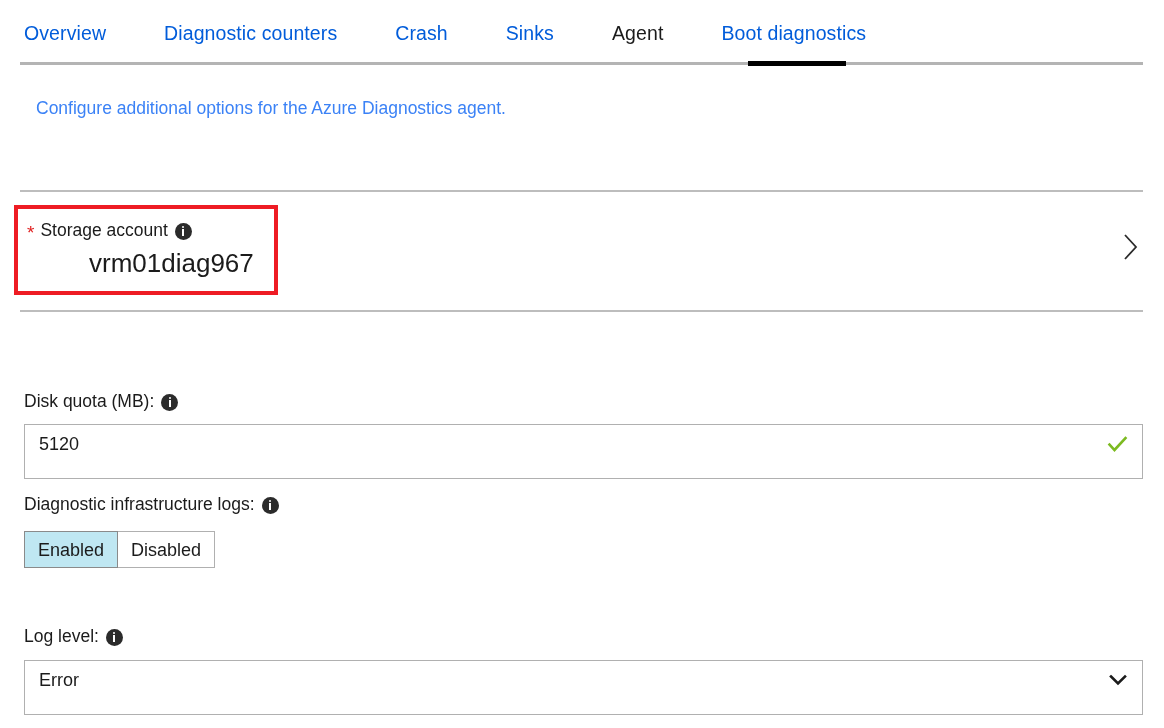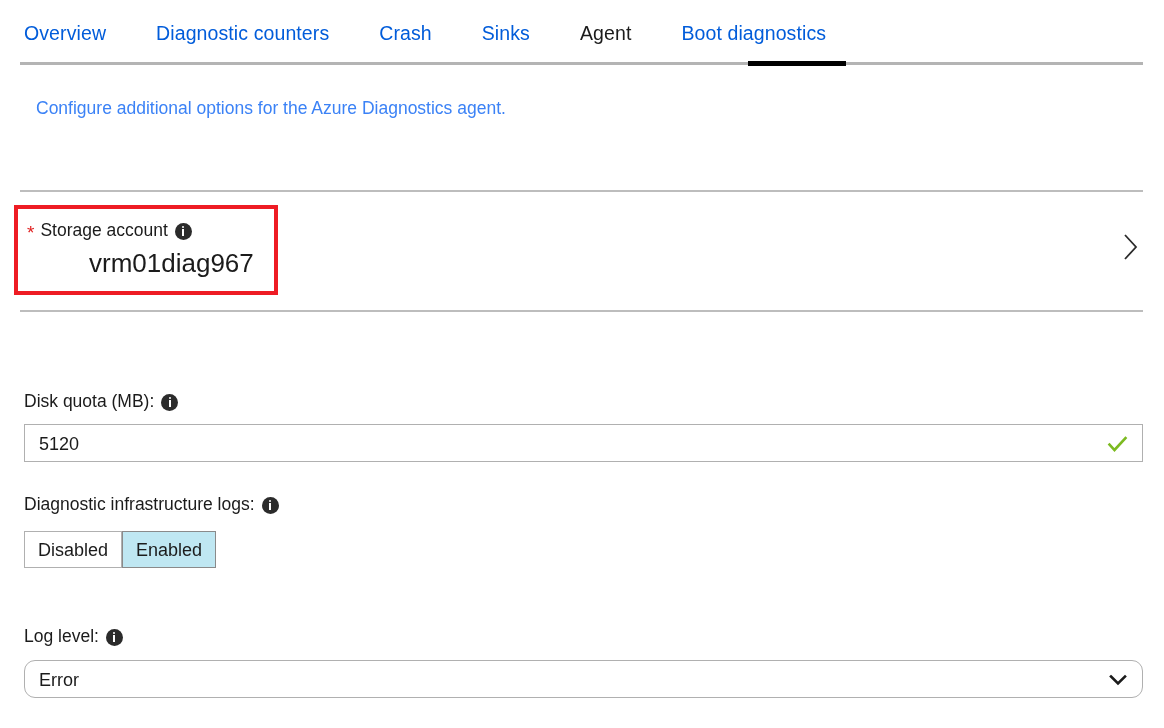--- a/index.html
+++ b/index.html
@@ -23,21 +23,21 @@
     top: 0;
     width: 1164px;
     height: 66px;
   }
   .tabs {
     position: absolute;
     left: 24px;
     top: 20px;
     display: flex;
     align-items: flex-start;
-    gap: 8px;
+    gap: 16px;
     justify-content: center;
   }
   .tab {
     font-size: 19.5px;
     line-height: 26px;
     color: #015cda;
     padding: 0 21px 0 21px;
     white-space: nowrap;
     cursor: pointer;
     letter-spacing: 0.1px;
@@ -187,35 +187,35 @@
     white-space: nowrap;
   }
   .label-diskquota { left: 24px; top: 389px; }
   .label-diagnostic { left: 24px; top: 492px; }
   .label-loglevel   { left: 24px; top: 624px; text-align: center; }
 
   .textbox {
     position: absolute;
     left: 24px;
     width: 1119px;
-    height: 38px;
+    height: 55px;
     border: 1px solid #b0b0b0;
     background: #ffffff;
     box-sizing: border-box;
   }
   .textbox .val {
     position: absolute;
     left: 14px;
     top: 7px;
     font-size: 18px;
     line-height: 24px;
     color: #1b1b1b;
   }
   .box-diskquota { top: 424px; }
-  .box-loglevel  { top: 660px; border-radius: 11px; }
+  .box-loglevel  { top: 660px; }
 
   .check-mark {
     position: absolute;
     right: 14px;
     top: 9px;
     width: 21px;
     height: 21px;
   }
   .chev-down {
     position: absolute;
@@ -306,22 +306,22 @@
       <path d="M2.5 10.5 L7.5 16 L18.5 4" stroke="#7cba21" stroke-width="2.6" fill="none" stroke-linecap="square"></path>
     </svg>
   </span>
 </div>
 
 <div class="field-label label-diagnostic">
   <span>Diagnostic infrastructure logs:</span>
   <span class="info-icon"></span>
 </div>
 <div class="toggle">
+  <div class="toggle-opt selected">Enabled</div>
   <div class="toggle-opt">Disabled</div>
-  <div class="toggle-opt selected">Enabled</div>
 </div>
 
 <div class="field-label label-loglevel">
   <span>Log level:</span>
   <span class="info-icon"></span>
 </div>
 <div class="textbox box-loglevel">
   <span class="val">Error</span>
   <span class="chev-down">
     <svg width="20" height="16" viewBox="0 0 20 16" fill="none" xmlns="http://www.w3.org/2000/svg">

